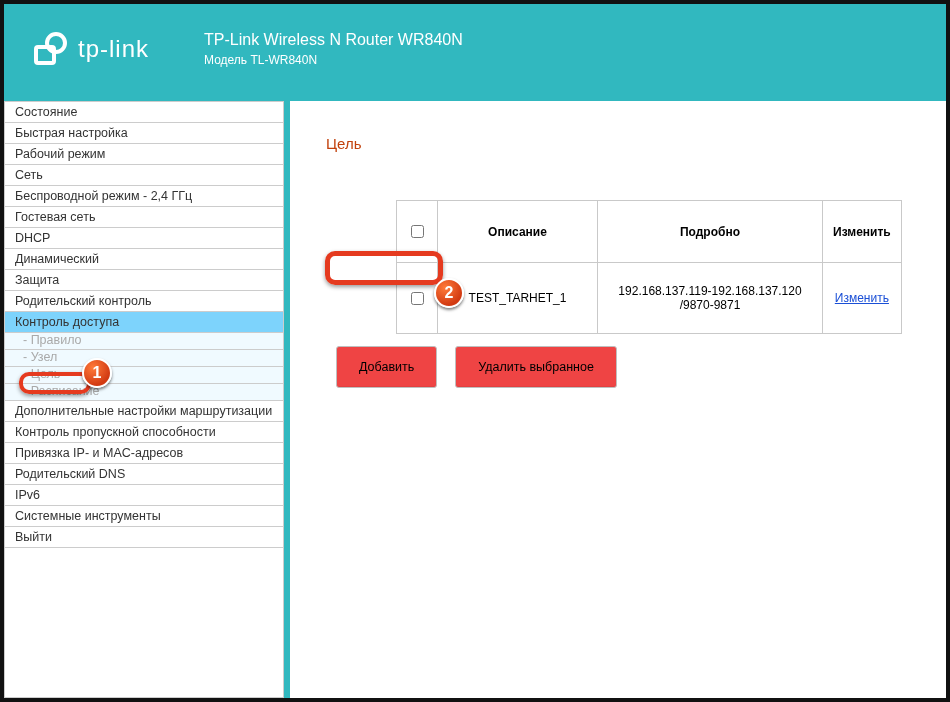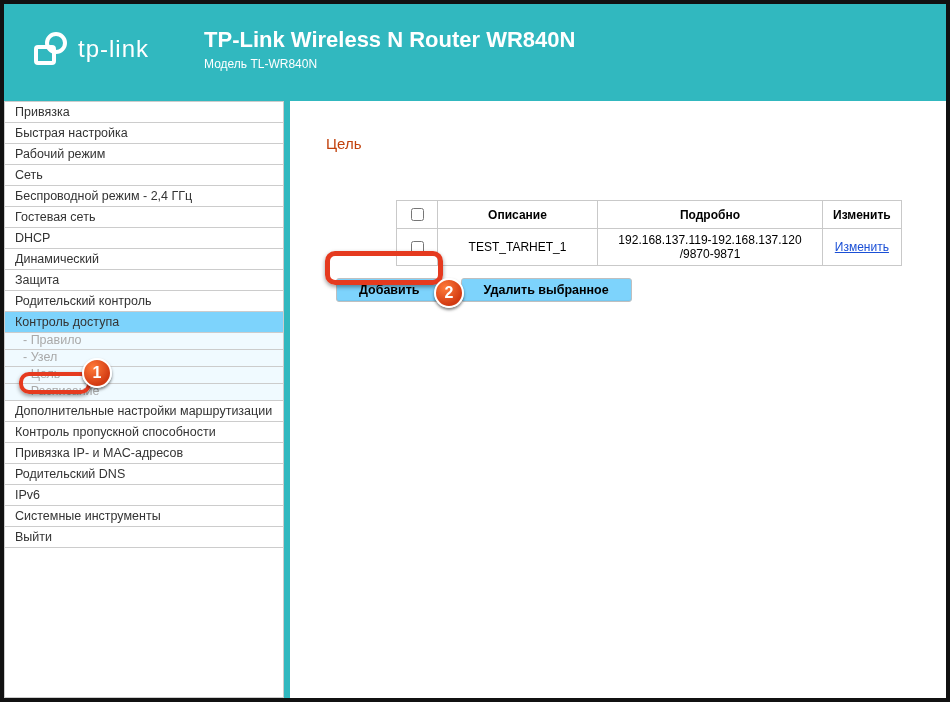--- a/index.html
+++ b/index.html
@@ -16,21 +16,21 @@
   }
   .logo {
     display:flex;
     align-items:center;
     color:#fff;
     margin-left: 8px;
   }
   .logo svg { flex:0 0 auto; }
   .logo-text { font-size:24px; font-weight:400; margin-left:10px; letter-spacing:1px; }
   .titles { margin-left: 55px; color:#fff; }
-  .titles .title { font-size:22px; font-weight:bold; }
+  .titles .title { font-size:16px; font-weight:normal; }
   .titles .subtitle { font-size:12px; margin-top:4px; }
 
   .main {
     display:flex;
     height: calc(702px - 97px - 8px);
   }
 
   .sidebar {
     width: 280px;
     flex:0 0 280px;
@@ -79,40 +79,39 @@
     margin:10px 0 48px 0;
   }
 
   table.data {
     border-collapse:collapse;
     font-size:12px;
     margin-left:70px;
   }
   table.data th, table.data td {
     border:1px solid #c9c9c9;
-    padding:4px 10px;
+    padding:21px 10px;
     text-align:center;
     vertical-align:middle;
   }
   table.data th { font-weight:bold; background:#fff; }
   table.data .desc-col { width:160px; }
   table.data .det-col { width:225px; }
   table.data .chg-col { width:75px; }
   table.data a.edit-link { color:#1a4fd6; text-decoration:underline; cursor:pointer; }
 
   .btnrow { margin:12px 0 0 10px; display:flex; gap:18px; }
   .btn {
-    background:#7dd3fc;
+    background:#ef4444;
     border:1px solid #bfbfbf;
     border-radius:3px;
-    padding:4px 22px;
+    padding:13px 22px;
     font-size:12.5px;
     cursor:pointer;
     box-shadow: inset 0 -1px 0 rgba(0,0,0,.05);
-    font-weight: bold;
   }
 
   
   .callout-box {
     position:absolute;
     border:4px solid #e53a1f;
     border-radius:10px;
     box-shadow:0 2px 4px rgba(0,0,0,.4);
     pointer-events:none;
   }
@@ -148,21 +147,21 @@
     <span class="logo-text">tp-link</span>
   </div>
   <div class="titles">
     <div class="title">TP-Link Wireless N Router WR840N</div>
     <div class="subtitle">Модель TL-WR840N</div>
   </div>
 </div>
 
 <div class="main">
   <div class="sidebar" id="sidebar">
-      <div class="item">Привязка</div>
+      <div class="item">Состояние</div>
       <div class="item">Быстрая настройка</div>
       <div class="item">Рабочий режим</div>
       <div class="item">Сеть</div>
       <div class="item">Беспроводной режим - 2,4 ГГц</div>
       <div class="item">Гостевая сеть</div>
       <div class="item">DHCP</div>
       <div class="item">Динамический</div>
       <div class="item">Защита</div>
       <div class="item">Родительский контроль</div>
       <div class="item active">Контроль доступа</div>

